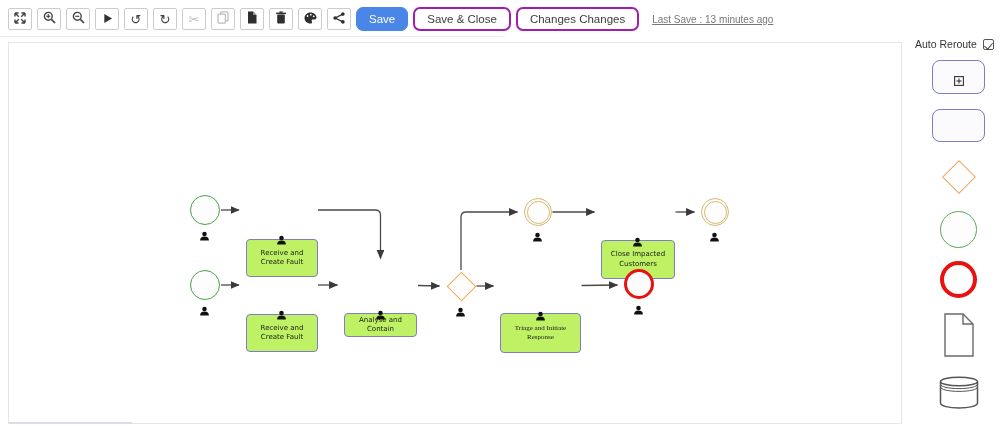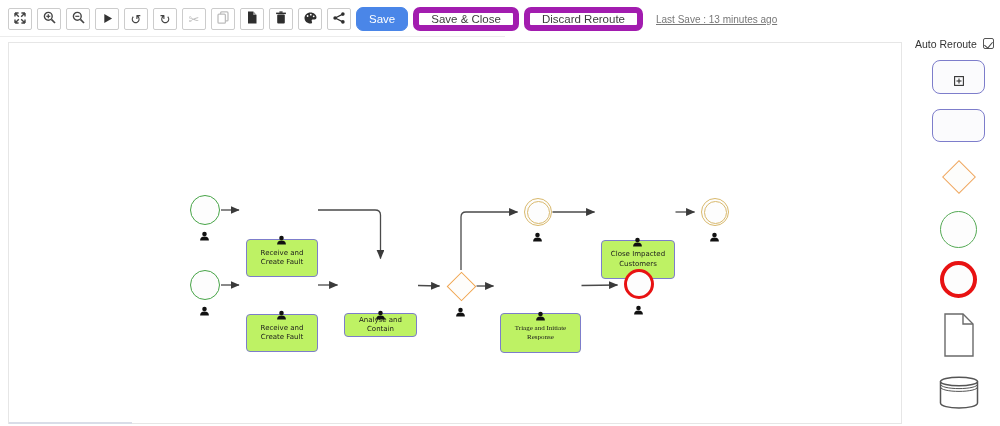--- a/index.html
+++ b/index.html
@@ -9,21 +9,21 @@
   
   .toolbar { position:absolute; left:8px; top:7px; display:flex; align-items:center; gap:5px; }
   .toolbar-underline { position:absolute; left:0; top:36px; width:505px; height:1px; background:#ececec; }
   .tbtn { width:24px; height:22px; background:#fff; border:1px solid #ccc; border-radius:2px;
           display:flex; align-items:center; justify-content:center; cursor:pointer; }
   .tbtn span.glyph { font-size:13px; line-height:1; color:#444; font-family:"DejaVu Sans", sans-serif; }
   .tbtn.disabled span.glyph { color:#bdbdbd; }
   .btn { height:24px; border-radius:7px; font-size:11.5px; padding:0 12px; display:flex;
          align-items:center; cursor:pointer; white-space:nowrap; }
   .btn-primary { background:#4a86e8; border:1px solid #4a86e8; color:#fff; }
-  .btn-secondary { background:#fff; border:6px solid #a21caf; color:#3c3c3c; }
+  .btn-secondary { background:#fff; border:2px solid #a21caf; color:#3c3c3c; }
   .last-save { font-size:10px; color:#777; margin-left:8px; white-space:nowrap;text-decoration:underline; }
 
   
   .canvas { position:absolute; left:8px; top:42px; width:894px; height:382px;
             background:#fff; border:1px solid #e6e6e6; }
   .hscroll { position:absolute; left:0; bottom:-1px; width:123px; height:2px; background:#d9dde8; }
   .edges { position:absolute; left:0; top:0; width:894px; height:382px; }
 
   .node-task { position:absolute; border:1.3px solid #7d7dcb; border-radius:4px; background:#bef264;
                display:flex; align-items:center; justify-content:center; text-align:center;
@@ -32,21 +32,21 @@
   .evt { position:absolute; border-radius:50%; background:#fdfdfd; cursor:pointer; }
   .evt-start { width:30px; height:30px; border:1.5px solid #47a447; }
   .evt-end { width:30px; height:30px; border:3px solid #e81212; }
   .evt-mid { width:28px; height:28px; border:1.5px solid #d9b96d; position:absolute; }
   .evt-mid::after { content:""; position:absolute; inset:1.5px; border:1.5px solid #d9b96d; border-radius:50%; }
   .gateway { position:absolute; width:21px; height:21px; border:1.5px solid #f0a44e;
              background:#fefdfb; transform:rotate(45deg); cursor:pointer; }
   .person { position:absolute; width:11px; height:10px; }
 
   
-  .autoreroute { position:absolute; left:915px; top:38px; display:flex; align-items:flex-start; gap:6px; }
+  .autoreroute { position:absolute; left:915px; top:38px; display:flex; align-items:flex-end; gap:6px; }
   .autoreroute .lbl { font-size:10.5px; color:#333; }
   .checkbox { width:11px; height:11px; border:1.3px solid #555; border-radius:2px; position:relative; cursor:pointer; background:#fff; }
   .checkbox::after { content:""; position:absolute; left:2px; top:0.5px; width:4px; height:7px;
                      border:solid #444; border-width:0 1.5px 1.5px 0; transform:rotate(40deg); }
   .palette { position:absolute; left:921px; top:60px; width:75px; display:flex; flex-direction:column;
              align-items:center; }
   .pal-subprocess { width:53px; height:34px; border:1.4px solid #7d7dcb; border-radius:8px; background:#fbfbfd;
                     display:flex; align-items:flex-end; justify-content:center; padding-bottom:3px; cursor:pointer; }
   .pal-task { width:53px; height:33px; border:1.4px solid #7d7dcb; border-radius:8px; background:#fbfbfd; cursor:pointer; }
   .pal-gateway { width:24px; height:24px; border:1.5px solid #f0a860; background:#fdfdfb; transform:rotate(45deg); cursor:pointer; }
@@ -145,21 +145,21 @@
       <svg width="12" height="12" viewBox="0 0 12 12">
           <path d="M2.2 6 L9.8 2.2 M2.2 6 L9.8 9.8" stroke="#2e2e2e" stroke-width="1.3" fill="none"></path>
           <circle cx="9.9" cy="2.1" r="1.8" fill="#2e2e2e"></circle>
           <circle cx="2.1" cy="6" r="1.8" fill="#2e2e2e"></circle>
           <circle cx="9.9" cy="9.9" r="1.8" fill="#2e2e2e"></circle>
         </svg>
     </span>
   </div>
   <div class="btn btn-primary">Save</div>
   <div class="btn btn-secondary">Save &amp; Close</div>
-  <div class="btn btn-secondary">Discard Reroute</div>
+  <div class="btn btn-secondary">Changes Changes</div>
   <div class="last-save">Last Save : 13 minutes ago</div>
 </div>
 <div class="toolbar-underline"></div>
 
 <div class="canvas">
 
   <svg class="edges" viewBox="0 0 894 382">
     <defs>
       <marker id="arr" markerWidth="8" markerHeight="7" refX="6.5" refY="3" orient="auto">
         <path d="M0,0 L7,3 L0,6 Z" fill="#3a3a3a"></path>

